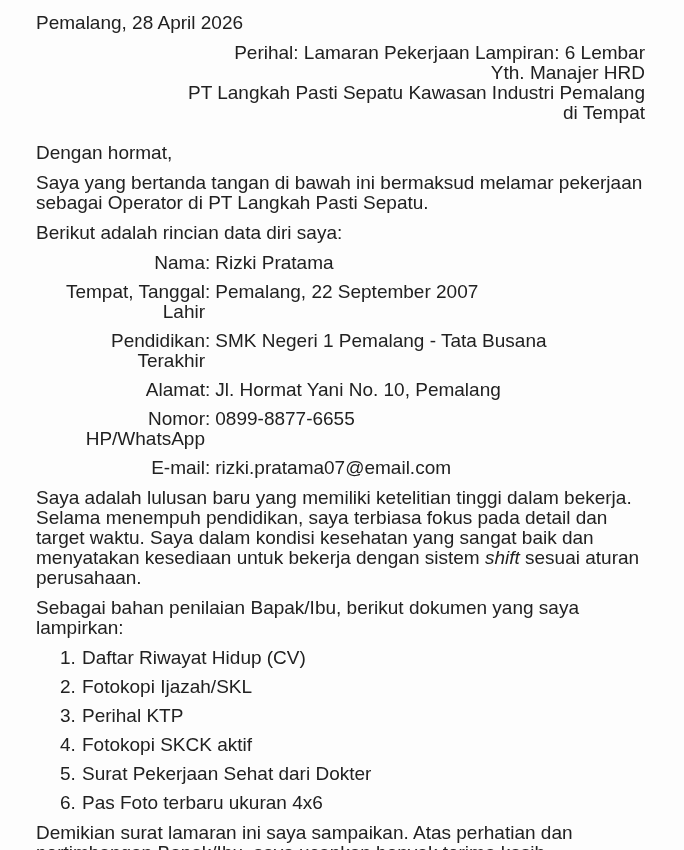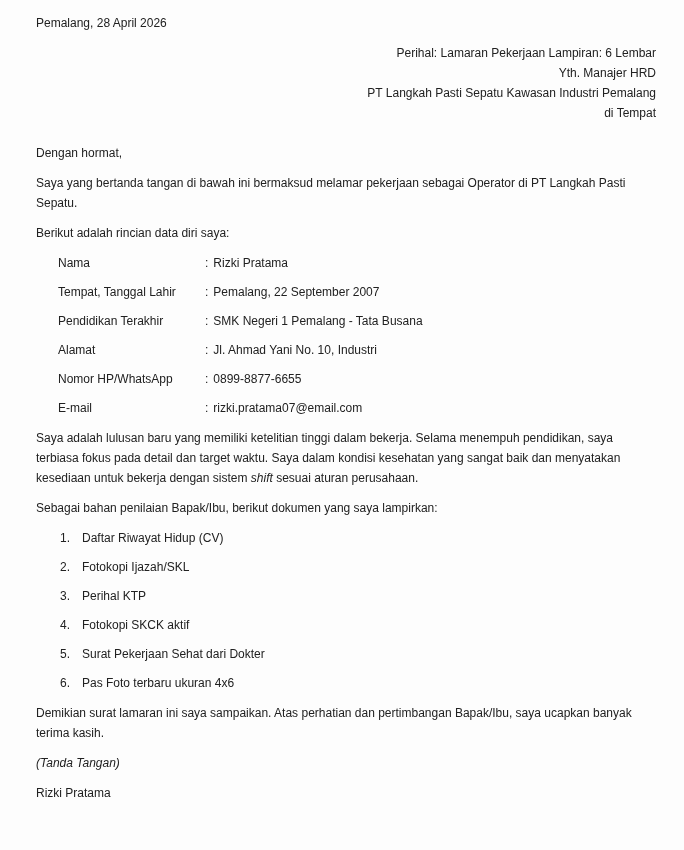--- a/index.html
+++ b/index.html
@@ -4,25 +4,25 @@
 <style>
   html, body {
     margin: 0;
     padding: 0;
     background: #fdfdfd;
   }
   .page {
     width: 684px;
     height: 850px;
     box-sizing: border-box;
-    padding: 13px 28px 0 36px;
+    padding: 13px 39px 0 36px;
     background: #fdfdfd;
     color: #212121;
     font-family: "Liberation Sans", "DejaVu Sans", sans-serif;
-    font-size: 12px;
+    font-size: 19px;
     line-height: 20px;
     overflow: hidden;
   }
   .para {
     margin: 0 0 10px 0;
   }
   .addr-block {
     margin: 0 0 20px 0;
   }
   .addr-line { display: block; text-align: right; }
@@ -30,20 +30,21 @@
     margin: 0 0 10px 0;
   }
   .detail-row {
     display: flex;
     padding-left: 22px;
     margin-bottom: 9px;
   }
   .detail-label {
     width: 147px;
     flex: 0 0 147px;
+    text-align: right;
   }
   .detail-sep {
     margin-right: 5px;
   }
   .doc-list {
     margin: 0 0 10px 0;
   }
   .doc-item {
     display: flex;
     padding-left: 24px;
@@ -87,21 +88,21 @@
       <span class="detail-value">Pemalang, 22 September 2007</span>
     </div>
     <div class="detail-row">
       <span class="detail-label">Pendidikan Terakhir</span>
       <span class="detail-sep">:</span>
       <span class="detail-value">SMK Negeri 1 Pemalang - Tata Busana</span>
     </div>
     <div class="detail-row">
       <span class="detail-label">Alamat</span>
       <span class="detail-sep">:</span>
-      <span class="detail-value">Jl. Ahmad Yani No. 10, Industri</span>
+      <span class="detail-value">Jl. Hormat Yani No. 10, Pemalang</span>
     </div>
     <div class="detail-row">
       <span class="detail-label">Nomor HP/WhatsApp</span>
       <span class="detail-sep">:</span>
       <span class="detail-value">0899-8877-6655</span>
     </div>
     <div class="detail-row">
       <span class="detail-label">E-mail</span>
       <span class="detail-sep">:</span>
       <span class="detail-value">rizki.pratama07@email.com</span>

